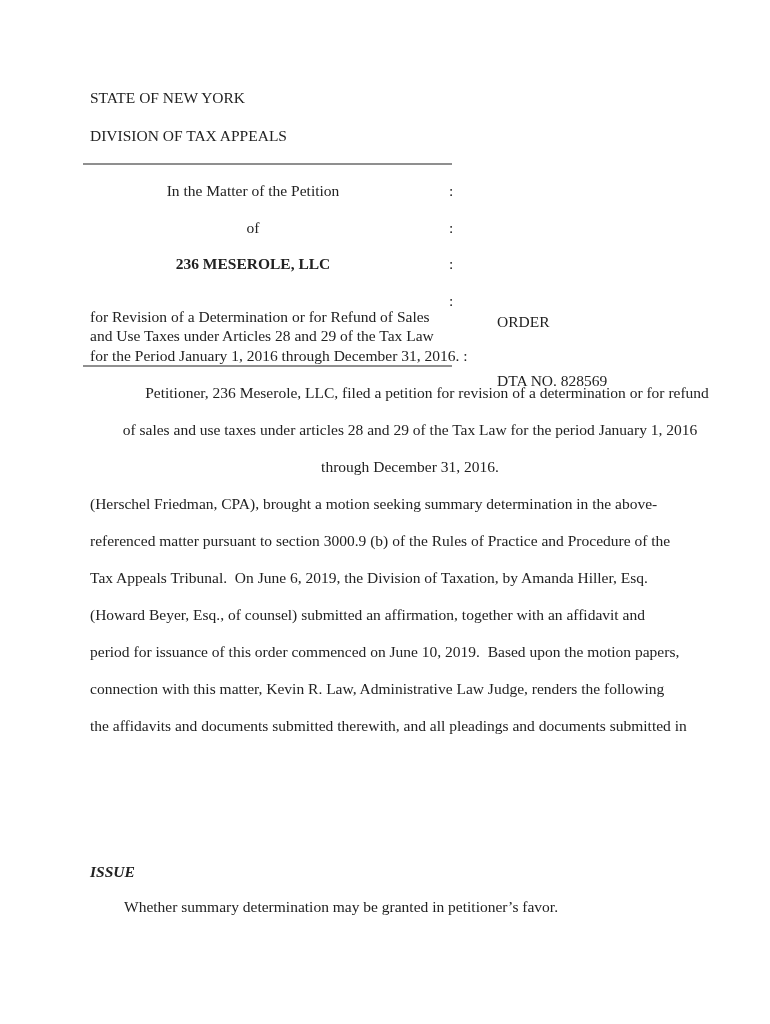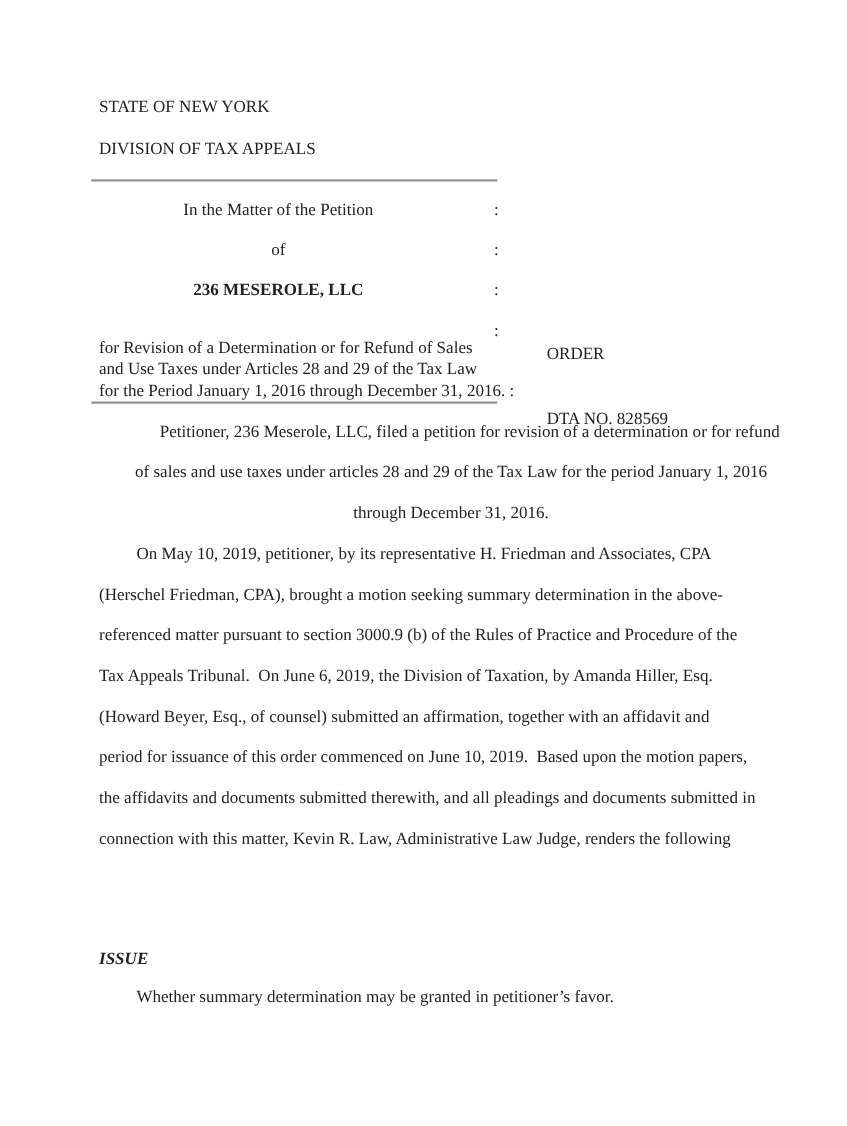--- a/index.html
+++ b/index.html
@@ -65,27 +65,26 @@
 
   <div class="rule" style="top:365px;"></div>
 
   <div class="para" style="top:374px;text-align:center;">
     <div class="tline indent">Petitioner, 236 Meserole, LLC, filed a petition for revision of a determination or for refund</div>
     <div class="tline">of sales and use taxes under articles 28 and 29 of the Tax Law for the period January 1, 2016</div>
     <div class="tline">through December 31, 2016.</div>
   </div>
 
   <div class="para" style="top:485px;">
-    <div class="tline indent">On May 10, 2019, petitioner, by its representative H. Friedman and Associates, CPA</div>
     <div class="tline">(Herschel Friedman, CPA), brought a motion seeking summary determination in the above-</div>
     <div class="tline">referenced matter pursuant to section 3000.9 (b) of the Rules of Practice and Procedure of the</div>
     <div class="tline">Tax Appeals Tribunal.  On June 6, 2019, the Division of Taxation, by Amanda Hiller, Esq.</div>
     <div class="tline">(Howard Beyer, Esq., of counsel) submitted an affirmation, together with an affidavit and</div>
     <div class="tline">period for issuance of this order commenced on June 10, 2019.  Based upon the motion papers,</div>
+    <div class="tline">connection with this matter, Kevin R. Law, Administrative Law Judge, renders the following</div>
     <div class="tline">the affidavits and documents submitted therewith, and all pleadings and documents submitted in</div>
-    <div class="tline">connection with this matter, Kevin R. Law, Administrative Law Judge, renders the following</div>
   </div>
 
   <div class="issue-head">ISSUE</div>
 
   <div class="abs indent" style="top:897px; left:90px;">Whether summary determination may be granted in petitioner’s favor.</div>
 
 </div>
 
 </body></html>

